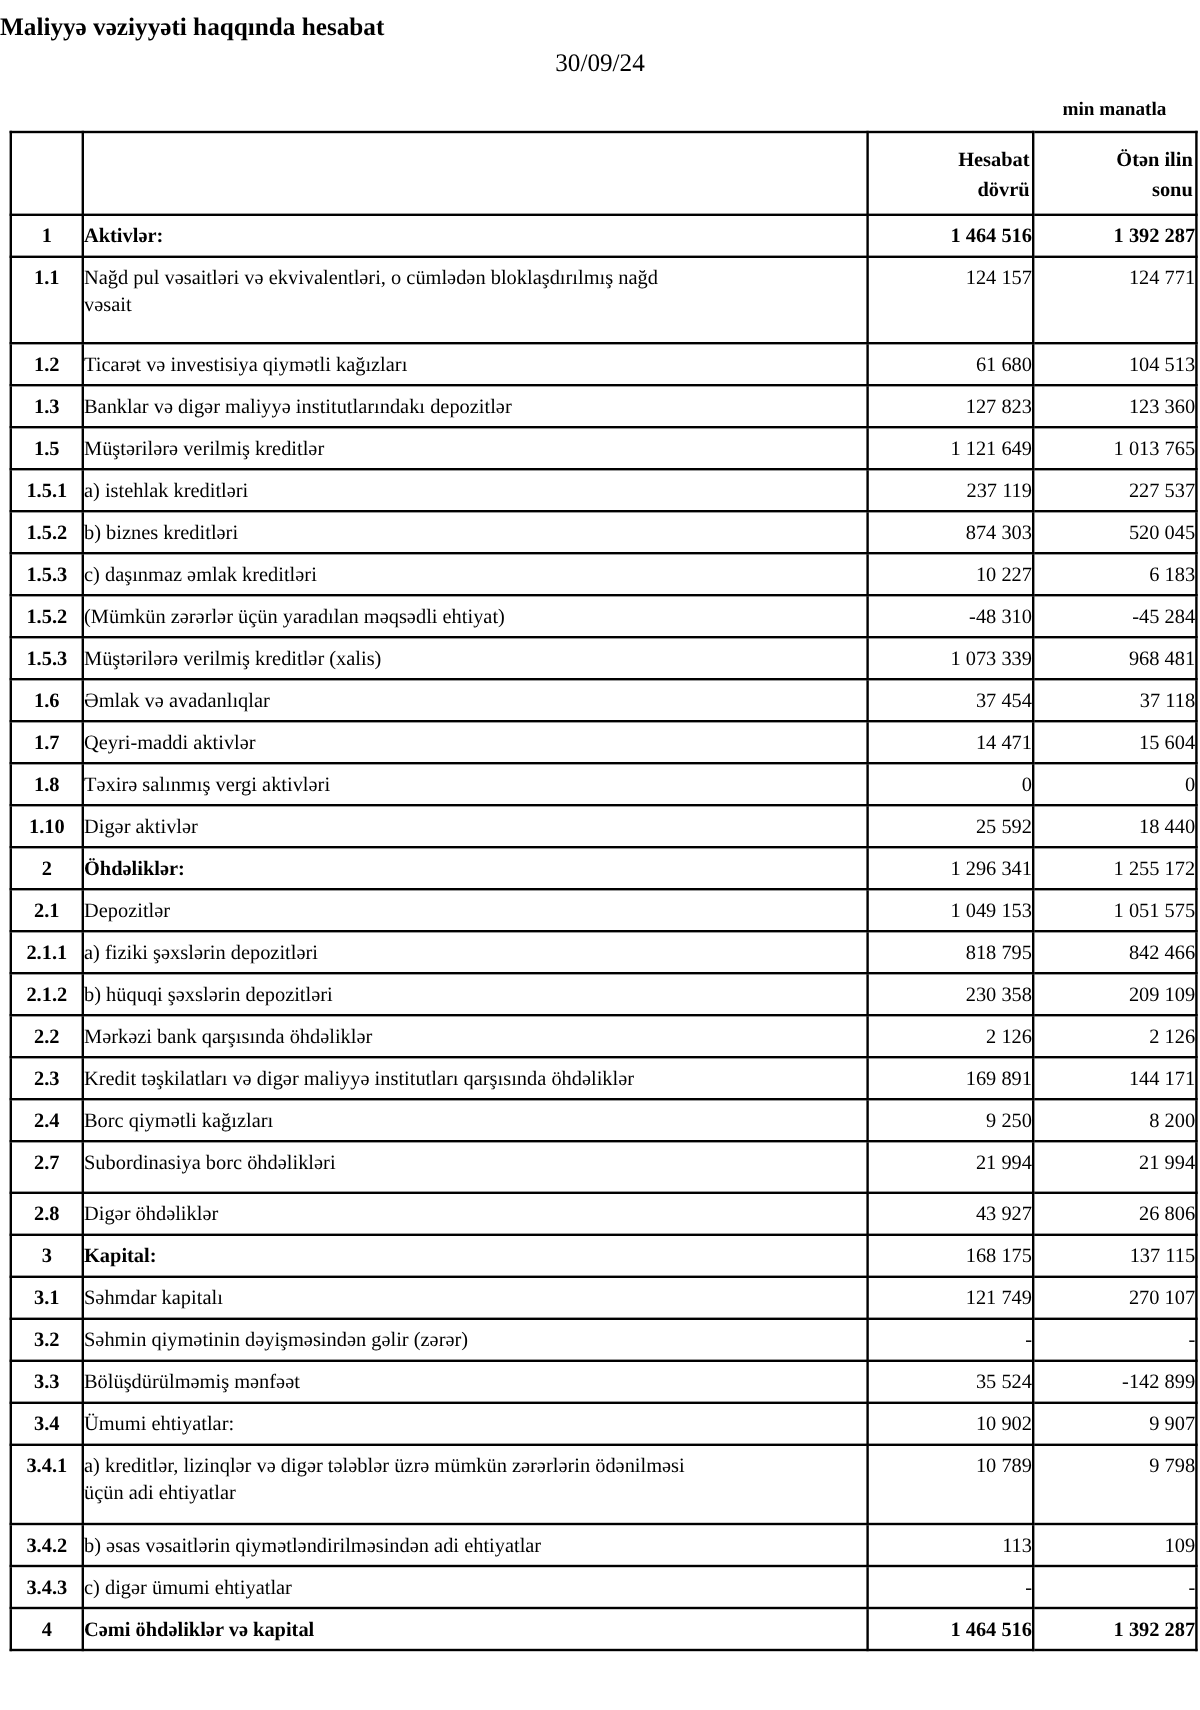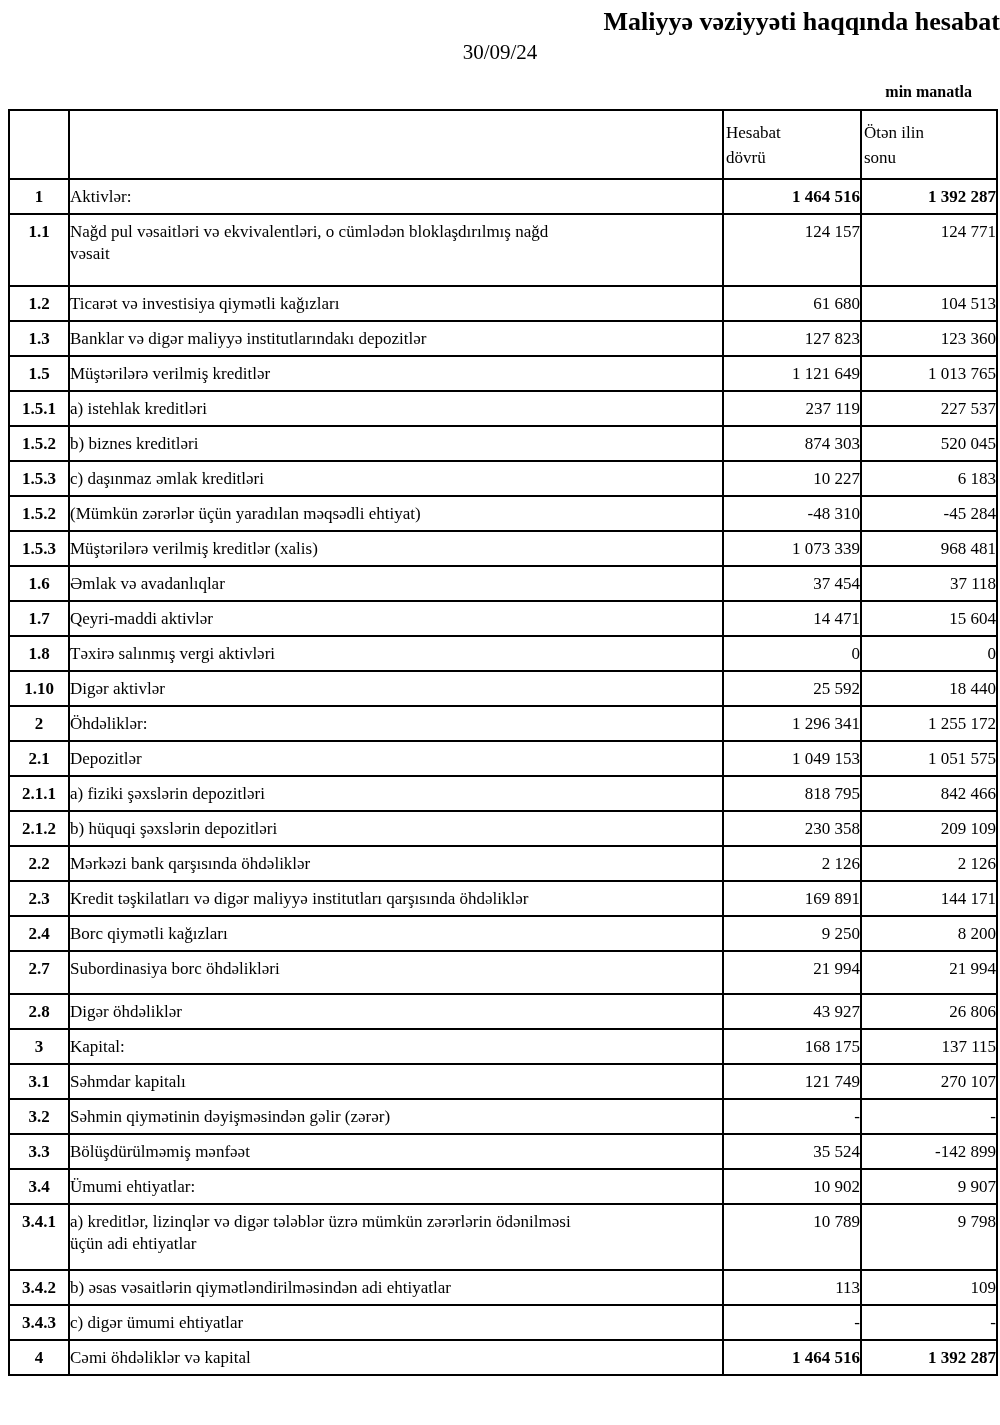--- a/index.html
+++ b/index.html
@@ -9,23 +9,23 @@
   }
   body {
     width: 1000px;
     height: 1425px;
     font-family: "Liberation Serif", "DejaVu Serif", serif;
     color: #000000;
     position: relative;
     overflow: hidden;
   }
   .page-title {
-    text-align: right;
+    text-align: left;
     font-weight: bold;
-    font-size: 26px;
+    font-size: 21px;
     line-height: 28px;
     padding-top: 8px;
   }
   .report-date {
     text-align: center;
     font-weight: normal;
     font-size: 21px;
     line-height: 25px;
     margin-top: 4px;
   }
@@ -40,22 +40,22 @@
     border-collapse: collapse;
     table-layout: fixed;
     width: 988px;
     margin-left: 8px;
   }
   .fin-table th, .fin-table td {
     border: 2px solid #000000;
     font-size: 17px;
   }
   .fin-table thead th {
-    font-weight: normal;
-    text-align: left;
+    font-weight: bold;
+    text-align: right;
     vertical-align: middle;
     white-space: pre-line;
     height: 63px;
     line-height: 25px;
     padding: 2px;
   }
   .fin-table tbody td {
     vertical-align: top;
     padding: 6px 0 5px 0;
     line-height: 22px;
@@ -66,21 +66,21 @@
   }
   td.cell-label {
     padding-left: 12px;
     padding-right: 20px;
     white-space: pre-line;
   }
   td.cell-val {
     text-align: right;
     padding-right: 10px;
   }
-  tr.section td.cell-label { font-weight: normal; }
+  tr.section td.cell-label { font-weight: bold; }
   tr.totals  td.cell-val   { font-weight: bold; }
   
   tbody tr:nth-child(2)  td { padding-bottom: 20px; border-radius: 14px; }  
   tbody tr:nth-child(22) td { padding-bottom: 13px; }  
   tbody tr:nth-child(29) td { padding-bottom: 14px; }  
 </style>
 </head>
 <body>
 
 <div>

